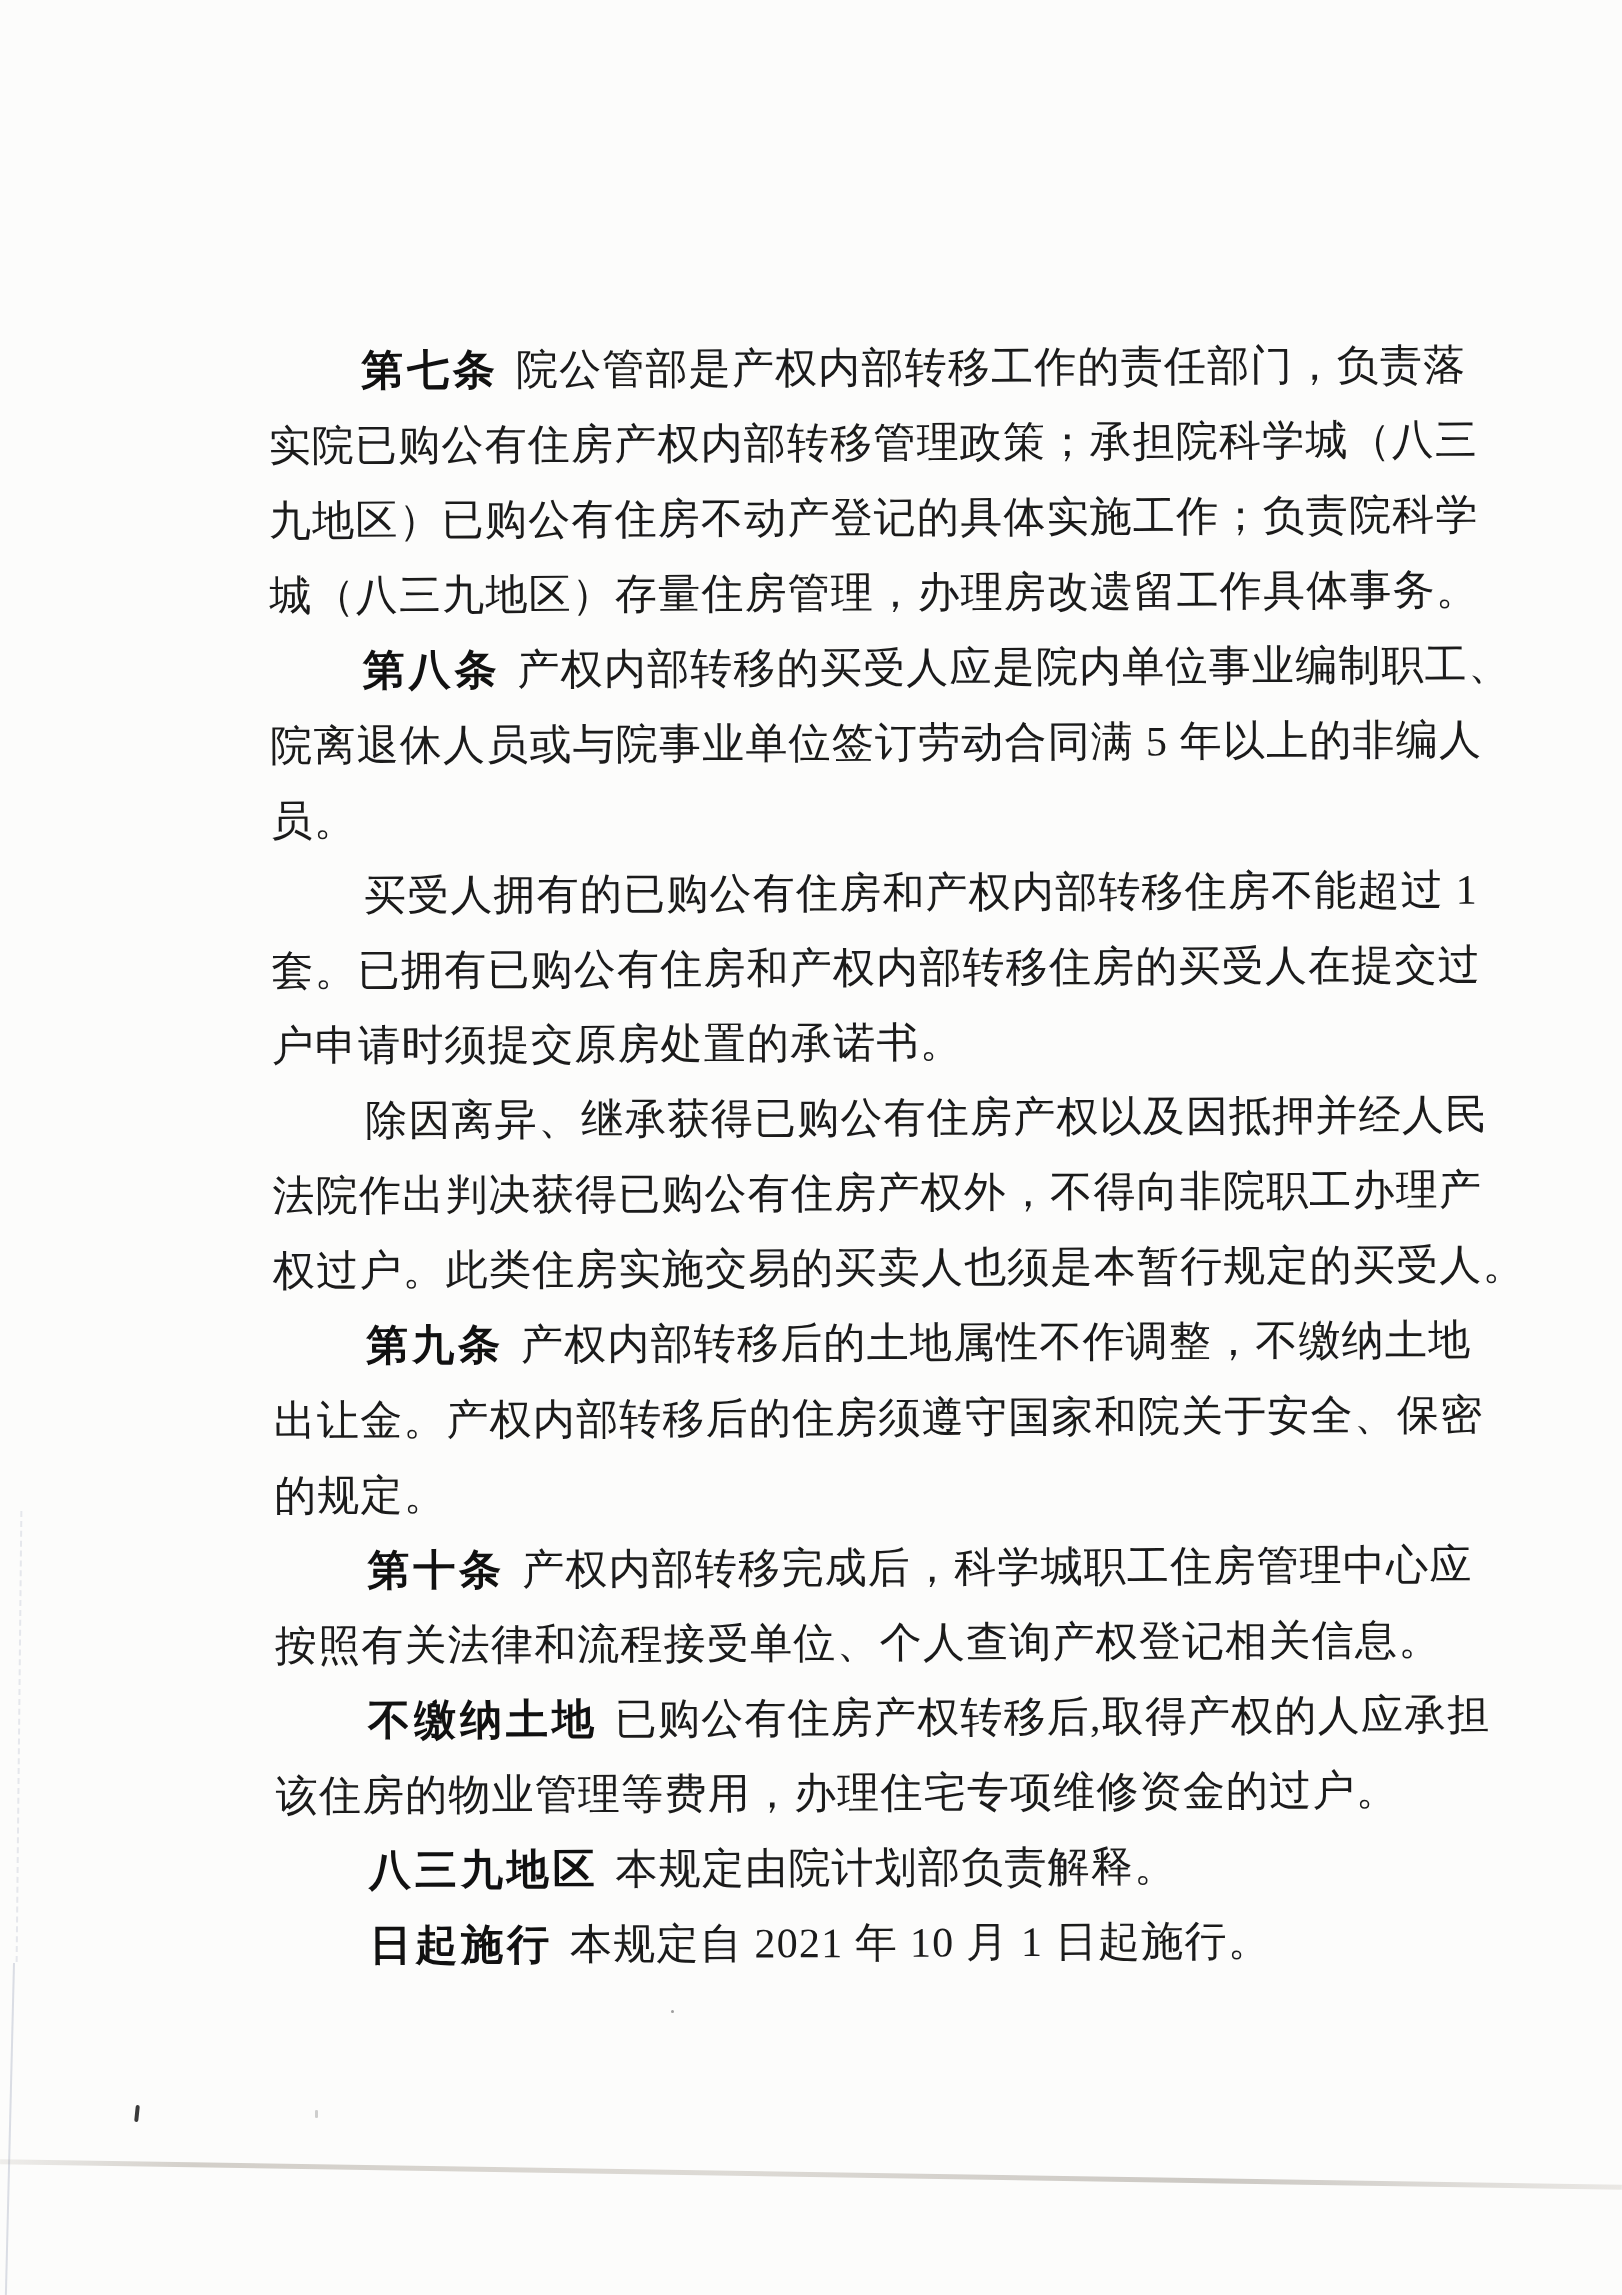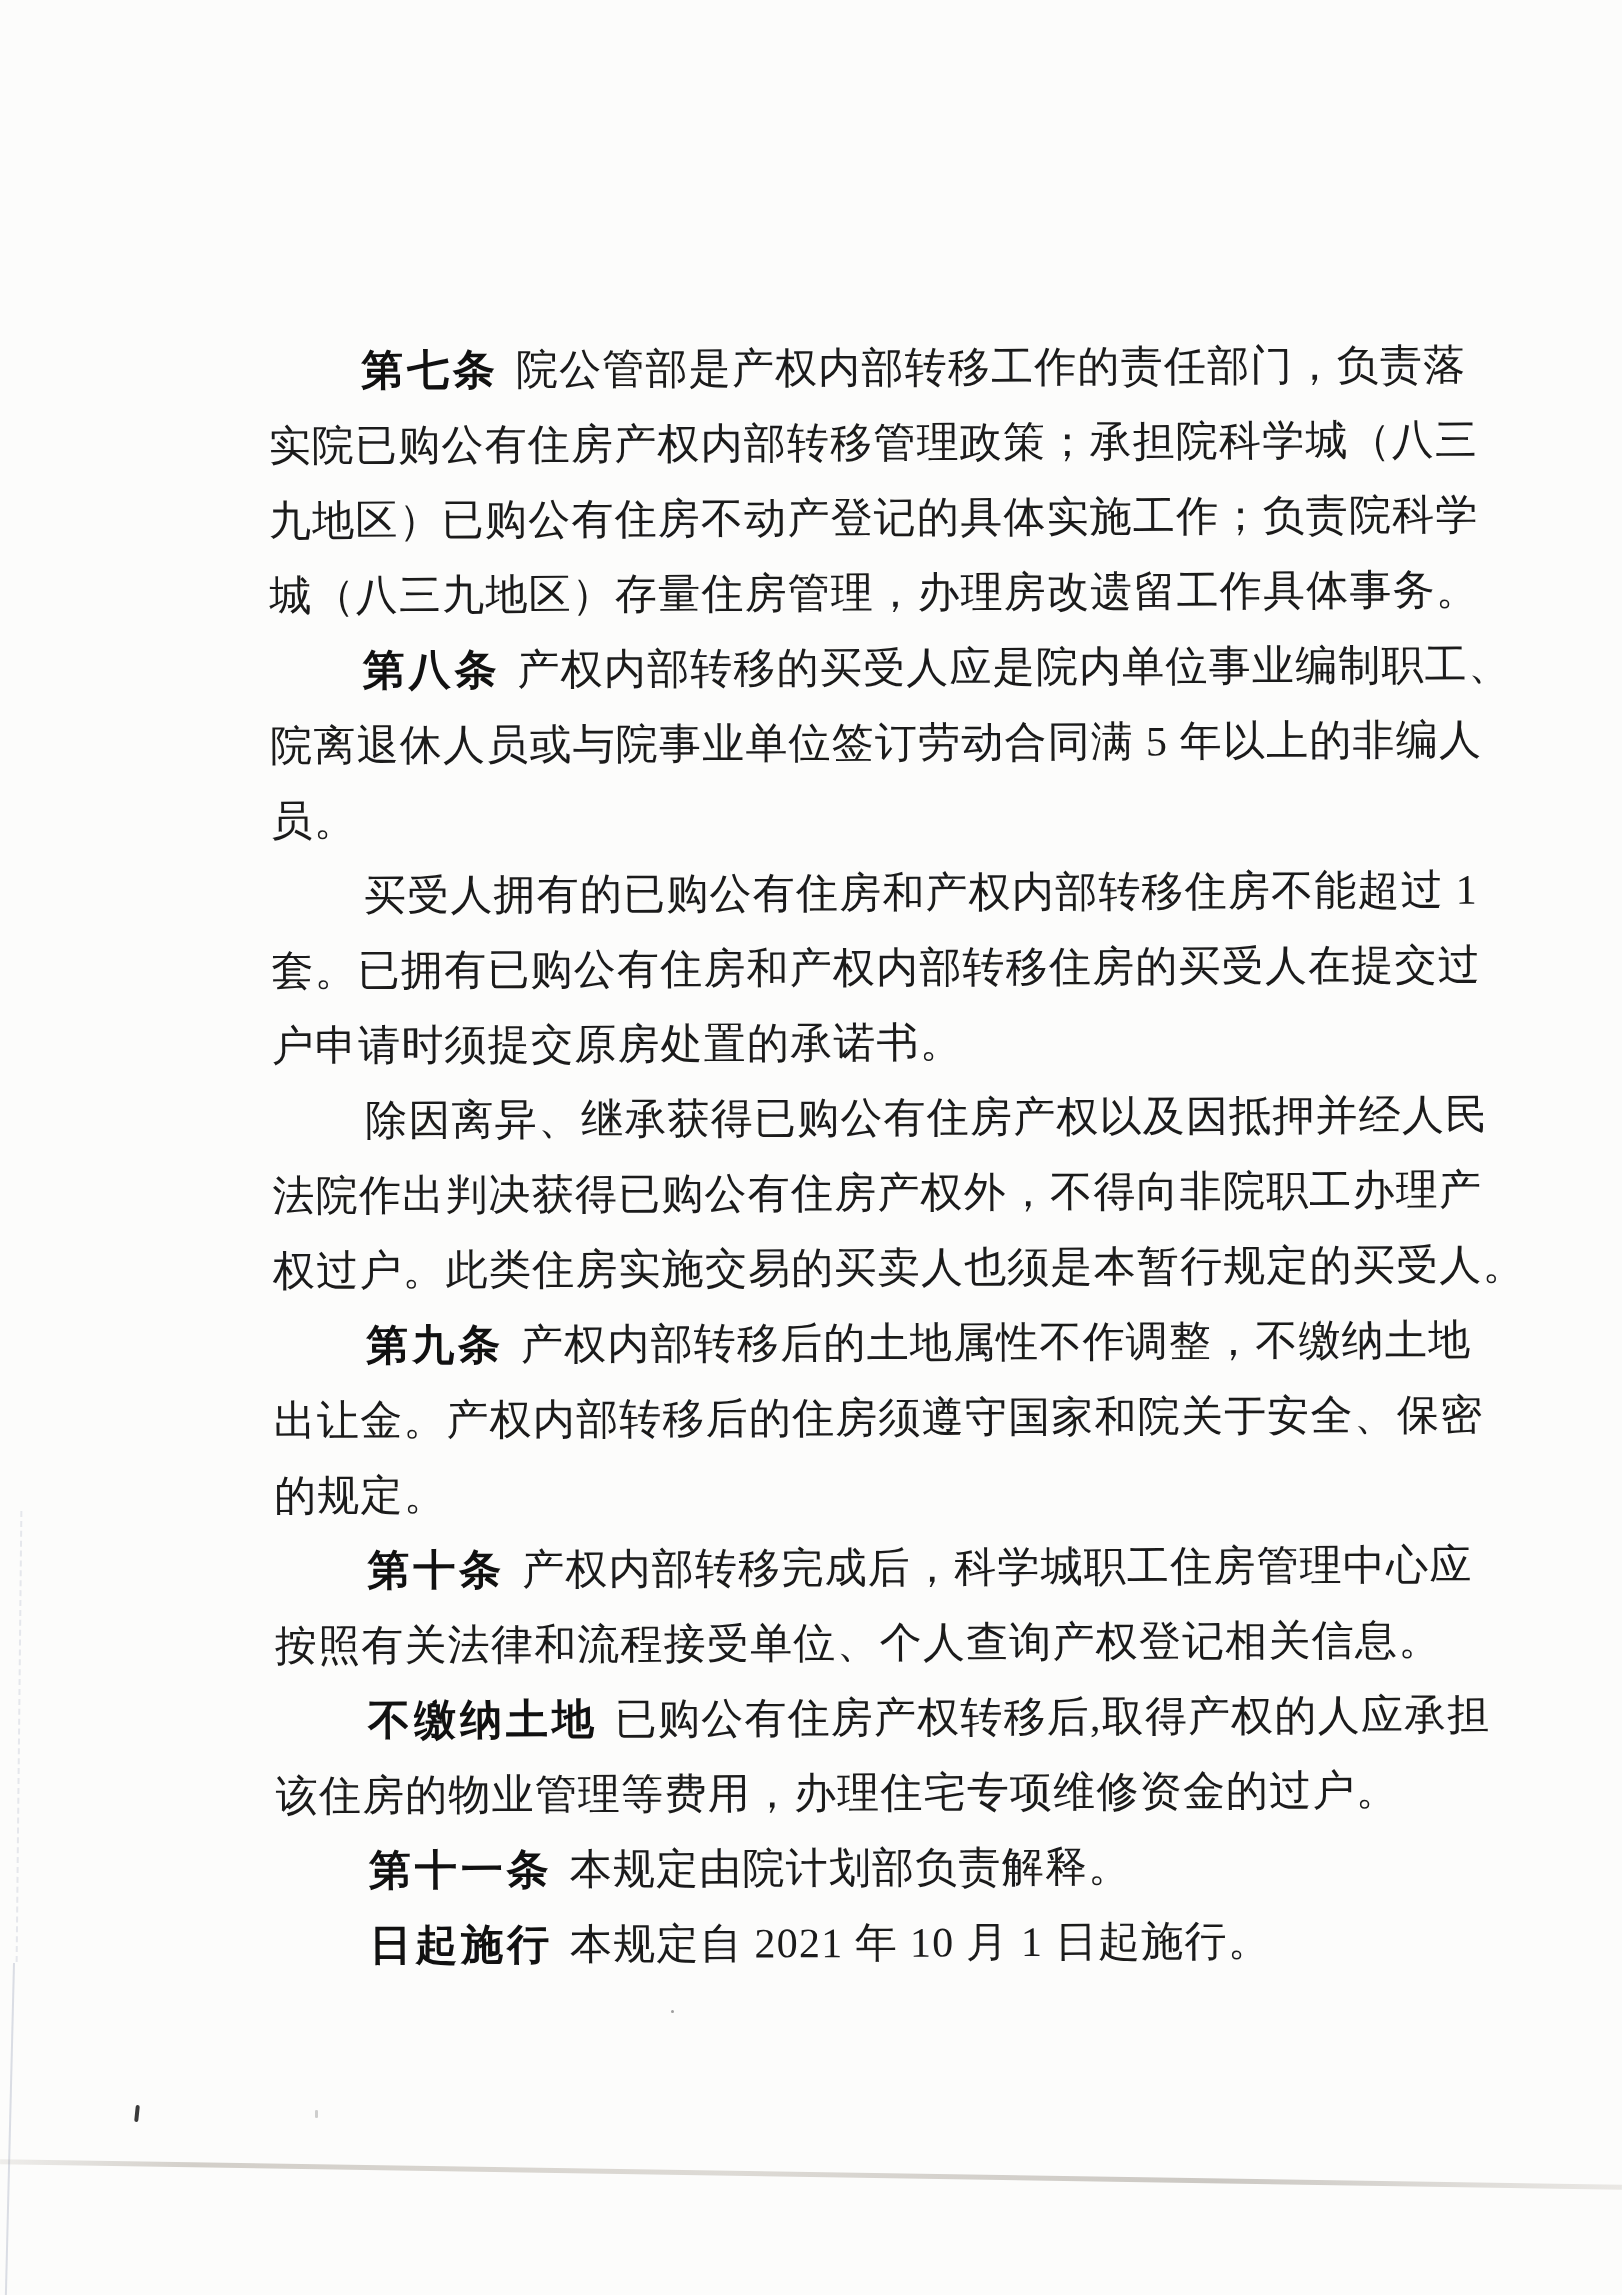--- a/index.html
+++ b/index.html
@@ -98,21 +98,21 @@
     <div class="line indent"><b class="head"></b><span>除因离异、继承获得已购公有住房产权以及因抵押并经人民</span></div>
     <div class="line"><b class="head"></b><span>法院作出判决获得已购公有住房产权外，不得向非院职工办理产</span></div>
     <div class="line"><b class="head"></b><span>权过户。此类住房实施交易的买卖人也须是本暂行规定的买受人。</span></div>
     <div class="line indent"><b class="head">第九条</b><span>产权内部转移后的土地属性不作调整，不缴纳土地</span></div>
     <div class="line"><b class="head"></b><span>出让金。产权内部转移后的住房须遵守国家和院关于安全、保密</span></div>
     <div class="line"><b class="head"></b><span>的规定。</span></div>
     <div class="line indent"><b class="head">第十条</b><span>产权内部转移完成后，科学城职工住房管理中心应</span></div>
     <div class="line"><b class="head"></b><span>按照有关法律和流程接受单位、个人查询产权登记相关信息。</span></div>
     <div class="line indent"><b class="head">不缴纳土地</b><span>已购公有住房产权转移后,取得产权的人应承担</span></div>
     <div class="line"><b class="head"></b><span>该住房的物业管理等费用，办理住宅专项维修资金的过户。</span></div>
-    <div class="line indent"><b class="head">第十一条</b><span>本规定由院计划部负责解释。</span></div>
+    <div class="line indent"><b class="head">八三九地区</b><span>本规定由院计划部负责解释。</span></div>
     <div class="line indent"><b class="head">日起施行</b><span>本规定自 2021 年 10 月 1 日起施行。</span></div>
   </div>
 
   <div class="scan-line-left-upper"></div>
   <div class="scan-line-left-lower"></div>
   <div class="scan-band"></div>
   <div class="scan-tick-dark"></div>
   <div class="scan-tick-light"></div>
   <div class="scan-dot"></div>
 

